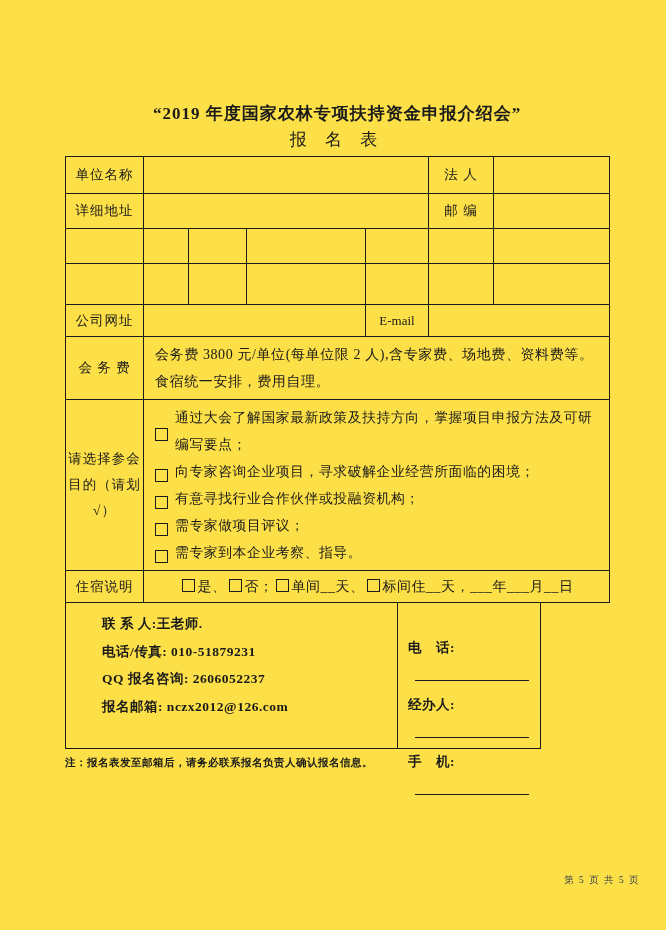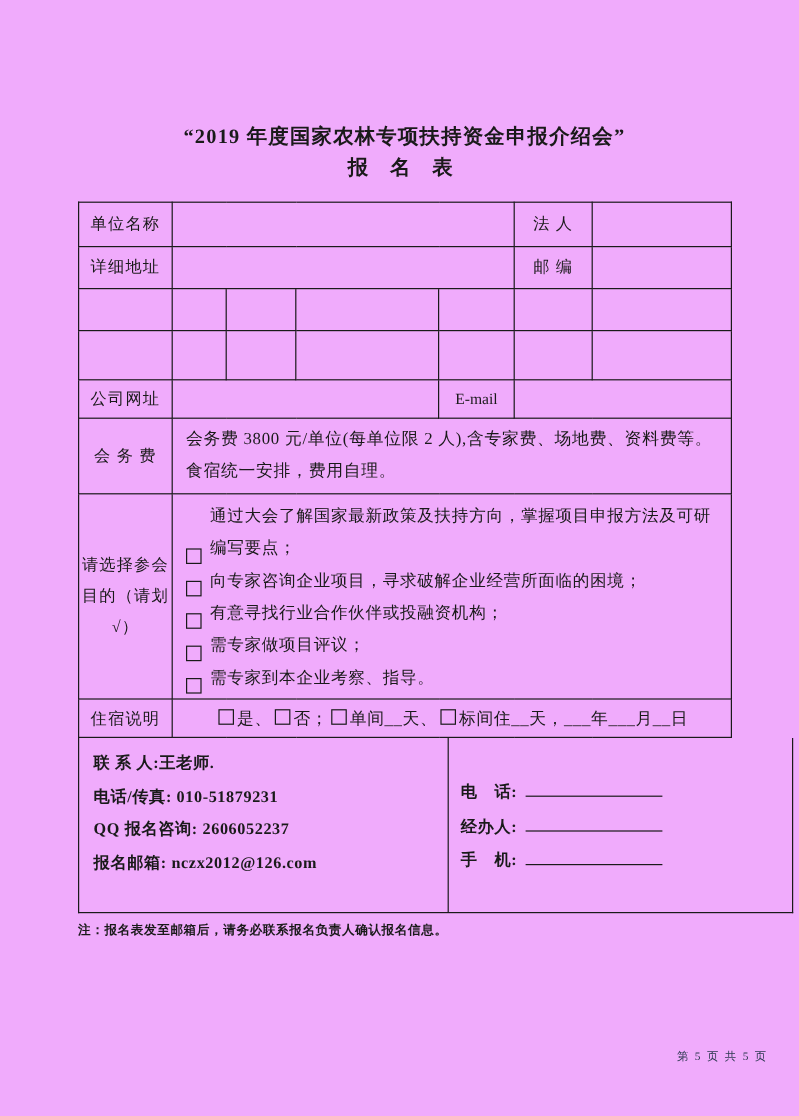--- a/index.html
+++ b/index.html
@@ -5,42 +5,42 @@
   html,body{margin:0;padding:0;}
   body{
     background:#e8e8e8;
     font-family:"Liberation Serif","DejaVu Serif",serif;
     color:#1a1a1a;
     -webkit-font-smoothing:antialiased;
   }
   .page{
     position:relative;
     width:666px;height:930px;
-    background:#f0abfc;
+    background:#fde047;
     box-shadow:0 0 4px rgba(0,0,0,.25);
     overflow:hidden;
   }
   .content{
     position:absolute;
     left:65px;top:0;
     width:544px;
   }
   .title{
     margin:102px 0 2px 0;
     font-size:17px;
     font-weight:bold;
     text-align:center;
     letter-spacing:1px;
     line-height:24px;
     white-space:nowrap;
   }
   .subtitle{
-    margin:0 0 16px 0;
+    margin:0 0 4px 0;
     font-size:17px;
-    font-weight:bold;
+    font-weight:normal;
     text-align:center;
     letter-spacing:7px;
     line-height:24px;
   }
   table.form{
     border-collapse:collapse;
     table-layout:fixed;
     width:544px;
     font-size:13.5px;
   }
@@ -78,21 +78,21 @@
     padding:4px 8px 4px 11px;
     line-height:27px;
     letter-spacing:0.6px;
     font-size:14px;
   }
   .options{
     padding:4px 6px 4px 11px;
   }
   .opt{
     display:flex;
-    align-items:flex-end;
+    align-items:center;
     line-height:27px;
     font-size:13.8px;
     letter-spacing:0.6px;
   }
   .cbx{
     flex-shrink:0;
     width:11px;height:11px;
     border:1.5px solid #1a1a1a;
     margin:7px 7px 0 0;
   }
@@ -103,26 +103,27 @@
     white-space:nowrap;
   }
   .cbxi{
     display:inline-block;
     width:11px;height:11px;
     border:1.5px solid #1a1a1a;
     margin:0 3px 0 2px;
     vertical-align:-1px;
   }
   .contact{
-    width:596px;
+    width:476px;
     box-sizing:border-box;
     height:146px;
     border:1px solid #1a1a1a;
     border-top:none;
     display:flex;
+    padding-left:24px;
   }
   .contact-left{
     width:308px;
     box-sizing:border-box;
     border-right:1px solid #1a1a1a;
     padding:7px 0 0 12px;
     font-weight:bold;
     font-size:13.5px;
     line-height:27.5px;
     letter-spacing:0.5px;

